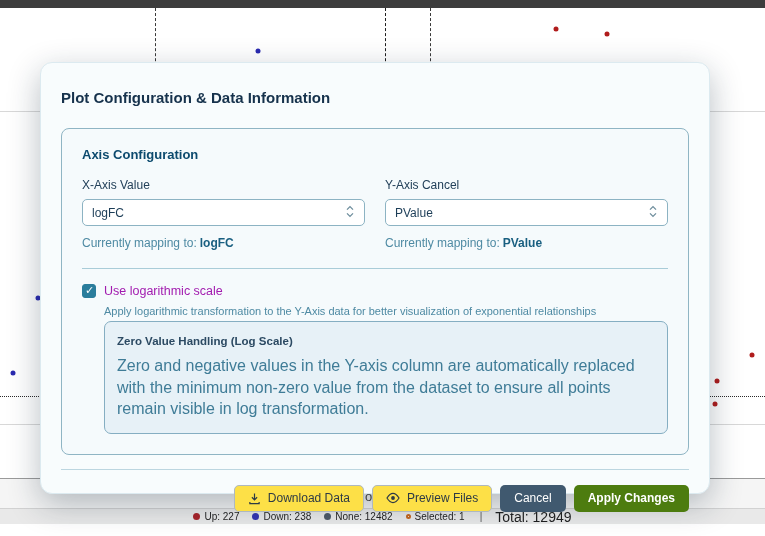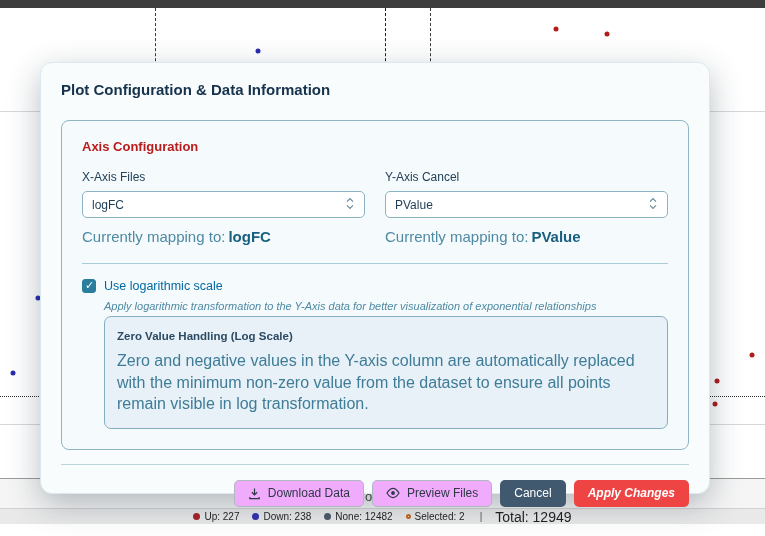--- a/index.html
+++ b/index.html
@@ -30,71 +30,71 @@
   .legend-sep { color:#555; margin-left:2px; }
   .legend-total { font-size:14px; color:#1f1f1f; }
 
   
   .modal {
     position:absolute; left:40px; top:62px; width:670px; height:432px;
     background:#f8fcfd; border:1px solid #dceaf0; border-radius:12px;
     box-shadow:0 10px 32px rgba(20,40,55,0.30);
     padding:18px 20px 18px 20px; display:flex; flex-direction:column;
   }
-  .modal-title { font-size:15px; font-weight:bold; color:#16324c; margin-top:0; margin-left:0; }
+  .modal-title { font-size:15px; font-weight:bold; color:#16324c; margin-top:8px; margin-left:0; }
 
   .axis-card {
     margin-top:22px; border:1px solid #8fb5c4; border-radius:8px; background:#f5fafc;
     padding:18px 20px 20px 20px;
   }
-  .axis-heading { font-size:13px; font-weight:bold; color:#b91c1c; }
+  .axis-heading { font-size:13px; font-weight:bold; color:#0c4a6e; }
   .axis-grid { display:flex; gap:20px; margin-top:16px; }
   .axis-col { flex:1; }
   .field-label { font-size:12px; color:#23415a; margin-bottom:7px; }
   .select {
     height:27px; background:#ffffff; border:1px solid #8cb3c3; border-radius:5px;
     display:flex; align-items:center; justify-content:space-between; padding:0 9px;
     cursor:pointer;
   }
   .select-value { font-size:12px; color:#1c3d57; }
-  .mapping { font-size:15px; color:#4e8aa3; margin-top:10px; }
+  .mapping { font-size:12px; color:#4e8aa3; margin-top:10px; }
   .mapping b { color:#195f80; margin-left:3px; }
 
   .card-divider { border:none; border-top:1px solid #a9ccd8; margin:18px 0 15px 0; }
 
   .check-row { display:flex; align-items:center; gap:8px; }
   .checkbox {
     width:14px; height:14px; border-radius:3px; border:1px solid #2a7d9c; background:#ffffff;
     position:relative; cursor:pointer; flex:0 0 auto;
   }
   .checkbox.checked { background:#2a7d9c; }
   .checkbox.checked::after {
     content:"✓"; color:#ffffff; font-size:11px; position:absolute; left:2px; top:-1px;
   }
-  .check-label { font-size:12.5px; color:#0369a1; }
-  .check-desc { font-size:11px; color:#4e8aa3; margin:7px 0 0 22px;font-style:italic; }
+  .check-label { font-size:12.5px; color:#a21caf; }
+  .check-desc { font-size:11px; color:#4e8aa3; margin:7px 0 0 22px; }
 
   .zero-box {
     margin:4px 0 0 22px; border:1px solid #85aec2; border-radius:7px; background:#e7f1f7;
     padding:13px 12px;
   }
   .zero-title { font-size:11.5px; font-weight:bold; color:#2c4a63; }
   .zero-body { font-size:16px; color:#3f7c97; margin-top:8px; line-height:1.35; max-width:545px; }
 
   .footer-spacer { flex:1; }
   .footer-divider { border:none; border-top:1px solid #bcd6e0; margin:14px 0 0 0; }
   .footer { display:flex; justify-content:flex-end; align-items:center; gap:8px; margin-top:15px; }
   .btn {
     height:27px; border-radius:5px; font-size:12px; display:flex; align-items:center; gap:7px;
     padding:0 13px; cursor:pointer; border:1px solid transparent;
     font-family:"Liberation Sans", sans-serif;
   }
-  .btn.neutral { background:#f0abfc; border-color:#aeb8c0; color:#2d3a45; }
+  .btn.neutral { background:#fde047; border-color:#aeb8c0; color:#2d3a45; }
   .btn.cancel { background:#40596f; color:#ffffff; }
-  .btn.apply { background:#ef4444; color:#ffffff; font-weight:bold;font-style:italic; }
+  .btn.apply { background:#4d7c0f; color:#ffffff; font-weight:bold; }
   .btn svg { display:block; }
 </style>
 </head>
 <body>
 
 <div class="topbar"></div>
 
 <div class="hline" style="top:111px"></div>
 <div class="hline" style="top:424px"></div>
 <div class="hline dotted" style="top:396px"></div>
@@ -125,36 +125,36 @@
   <span class="legend-item">
     <span class="legend-dot" style="background: rgb(52, 52, 178);"></span>
     <span>Down: 238</span>
   </span>
   <span class="legend-item">
     <span class="legend-dot" style="background: rgb(78, 90, 104);"></span>
     <span>None: 12482</span>
   </span>
   <span class="legend-item">
     <span class="legend-dot" style="background: rgb(255, 255, 255); border: 2px solid rgb(196, 102, 31); width: 5px; height: 5px;"></span>
-    <span>Selected: 2</span>
+    <span>Selected: 1</span>
   </span>
   <span class="legend-sep">|</span>
   <span class="legend-total">Total: 12949</span>
 </div>
 
 <div class="modal">
 
   <div class="modal-title">Plot Configuration &amp; Data Information</div>
 
   <div class="axis-card">
     <div class="axis-heading">Axis Configuration</div>
 
     <div class="axis-grid">
       <div class="axis-col">
-        <div class="field-label">X-Axis Files</div>
+        <div class="field-label">X-Axis Value</div>
         <div class="select">
           <span class="select-value">logFC</span>
           <span>
             <svg width="10" height="13" viewBox="0 0 10 13">
                 <path d="M2 4.6L5 1.6L8 4.6" stroke="#6d8d9c" fill="none" stroke-width="1.3"></path>
                 <path d="M2 8.4L5 11.4L8 8.4" stroke="#6d8d9c" fill="none" stroke-width="1.3"></path>
               </svg>
           </span>
         </div>
         <div class="mapping">

